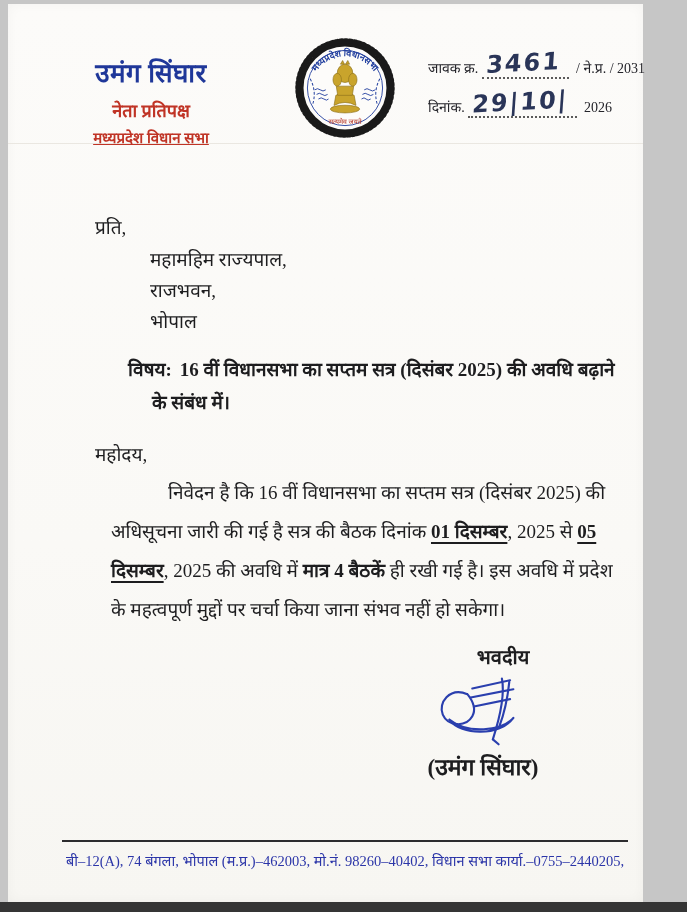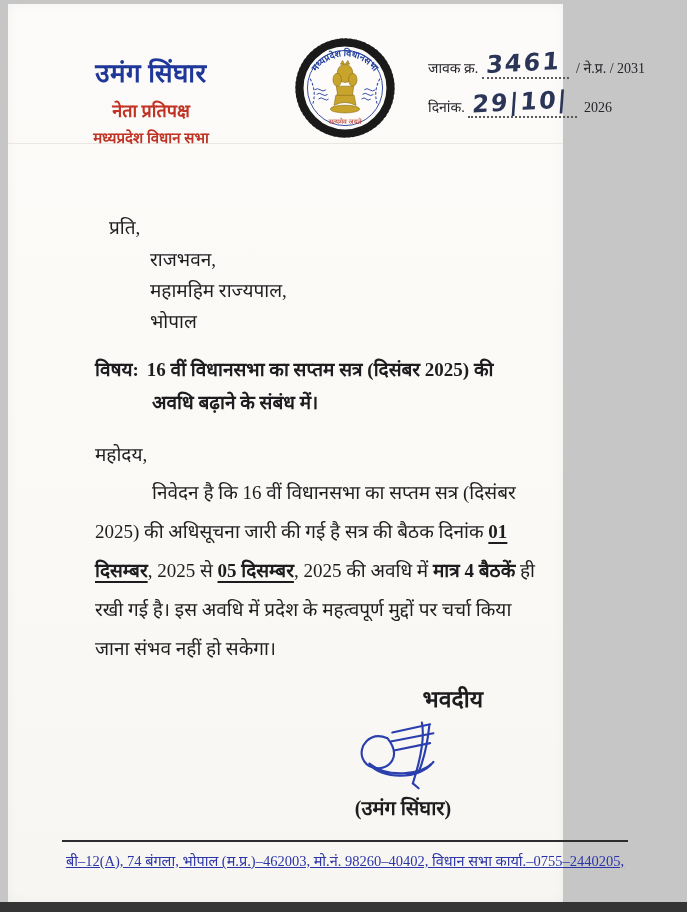--- a/index.html
+++ b/index.html
@@ -6,61 +6,61 @@
   body{
     width:687px;height:912px;position:relative;overflow:hidden;
     background:#c6c6c6;
     font-family:"Liberation Serif","DejaVu Serif",serif;
   }
   .scan-edge-bottom{
     position:absolute;left:0;bottom:0;width:687px;height:10px;
     background:#353535;
   }
   .page{
-    position:absolute;left:8px;top:4px;width:555px;height:898px;
+    position:absolute;left:8px;top:4px;width:635px;height:898px;
     background:linear-gradient(180deg,#fcfbf9 0%,#faf9f6 60%,#f7f6f2 100%);
     box-shadow:inset 0 0 12px rgba(0,0,0,0.04);
     color:#1d1d1f;
   }
   
   .header{position:relative;height:206px;}
   .fold-line{position:absolute;left:0;top:139px;width:100%;height:1px;background:#eae7e1;}
   .sender-block{position:absolute;left:48px;top:50px;width:190px;text-align:center;}
   .sender-name{font-size:26px;font-weight:bold;color:#1f3799;letter-spacing:.5px;}
   .sender-title{font-size:18px;font-weight:bold;color:#c03426;margin-top:8px;}
-  .sender-org{font-size:15px;font-weight:bold;color:#c03426;margin-top:5px;}
+  .sender-org{font-size:15px;font-weight:bold;color:#c03426;margin-top:5px;text-decoration:underline;}
   .seal-wrap{position:absolute;left:282px;top:28px;width:110px;height:112px;}
   .ref-block{position:absolute;left:420px;top:52px;font-size:14px;color:#24242a;}
   .ref-row{white-space:nowrap;margin-bottom:16px;}
   .dotline{display:inline-block;border-bottom:2px dotted #5a5a5a;padding:0 8px 0 4px;min-width:58px;text-align:center;}
   .hand{
     display:inline-block;font-family:"DejaVu Sans",sans-serif;
     color:#2a3558;font-size:24px;font-weight:bold;line-height:18px;
     transform:rotate(-3deg) skewX(-7deg) translateY(-2px);letter-spacing:2px;
   }
   .ref-suffix{margin-left:4px;}
   
   .main{padding:4px 28px 0 87px;font-size:19px;color:#1d1d1f;}
-  .recipient-to{margin-left:14px;}
+  .recipient-to{}
   .recipient-lines{margin-left:55px;line-height:31px;margin-top:4px;font-weight:500;}
   .subject{margin-top:16px;font-weight:bold;line-height:33px;padding-left:57px;text-indent:-57px;}
-  .subject-label{margin-right:8px;}
+  .subject-label{margin-right:8px;margin-left:33px;}
   .salutation{margin-top:22px;}
-  .para{margin:6px 0 0 0;line-height:39px;text-indent:57px;text-align:left;}
+  .para{margin:6px 0 0 16px;line-height:39px;text-indent:57px;text-align:left;}
   .bold-underline{font-weight:bold;text-decoration:underline;text-underline-offset:4px;text-decoration-thickness:2px;}
   .bold-only{font-weight:bold;}
   .request{margin-top:10px;padding-left:57px;line-height:39px;}
   .closing{margin:14px 52px 0 0;float:right;width:160px;text-align:center;}
-  .valediction{font-weight:bold;font-size:23px;text-align:right;padding-left:40px;}
+  .valediction{font-weight:bold;font-size:20px;text-align:center;padding-left:40px;}
   .signature-wrap{width:120px;height:78px;margin:2px auto 0 auto;}
-  .signatory{font-weight:bold;font-size:20px;white-space:nowrap;}
+  .signatory{font-weight:bold;font-size:23px;white-space:nowrap;}
   
   .footer{position:absolute;left:54px;bottom:30px;width:566px;text-align:center;}
   .footer-rule{height:2px;background:#2c2c2e;margin-bottom:9px;}
-  .footer-line{font-size:14.5px;line-height:21px;color:#2b35a8;text-decoration:underline;}
+  .footer-line{font-size:14.5px;line-height:21px;color:#2b35a8;}
 </style>
 </head>
 <body>
 
 <div class="page">
 
   <div class="header">
     <div class="fold-line"></div>
 
     <div class="sender-block">
@@ -119,22 +119,22 @@
         <span>दिनांक.</span>
         <span class="dotline"><span class="hand">29|10|</span></span>
         <span class="ref-suffix">2026</span>
       </div>
     </div>
   </div>
 
   <div class="main">
     <div class="recipient-to">प्रति,</div>
     <div class="recipient-lines">
+      <div>महामहिम राज्यपाल,</div>
       <div>राजभवन,</div>
-      <div>महामहिम राज्यपाल,</div>
       <div>भोपाल</div>
     </div>
 
     <div class="subject">
       <span class="subject-label">विषय:</span><span>16 वीं विधानसभा का सप्तम सत्र (दिसंबर 2025) की अवधि बढ़ाने के संबंध में।</span>
     </div>
 
     <div class="salutation">महोदय,</div>
 
     <p class="para"><span>निवेदन है कि 16 वीं विधानसभा का सप्तम सत्र (दिसंबर 2025) की अधिसूचना जारी की गई है सत्र की बैठक दिनांक </span><span class="bold-underline">01 दिसम्बर</span><span>, 2025 से </span><span class="bold-underline">05 दिसम्बर</span><span>, 2025 की अवधि में </span><span class="bold-only">मात्र 4 बैठकें</span><span> ही रखी गई है। इस अवधि में प्रदेश के महत्वपूर्ण मुद्दों पर चर्चा किया जाना संभव नहीं हो सकेगा।</span></p>

